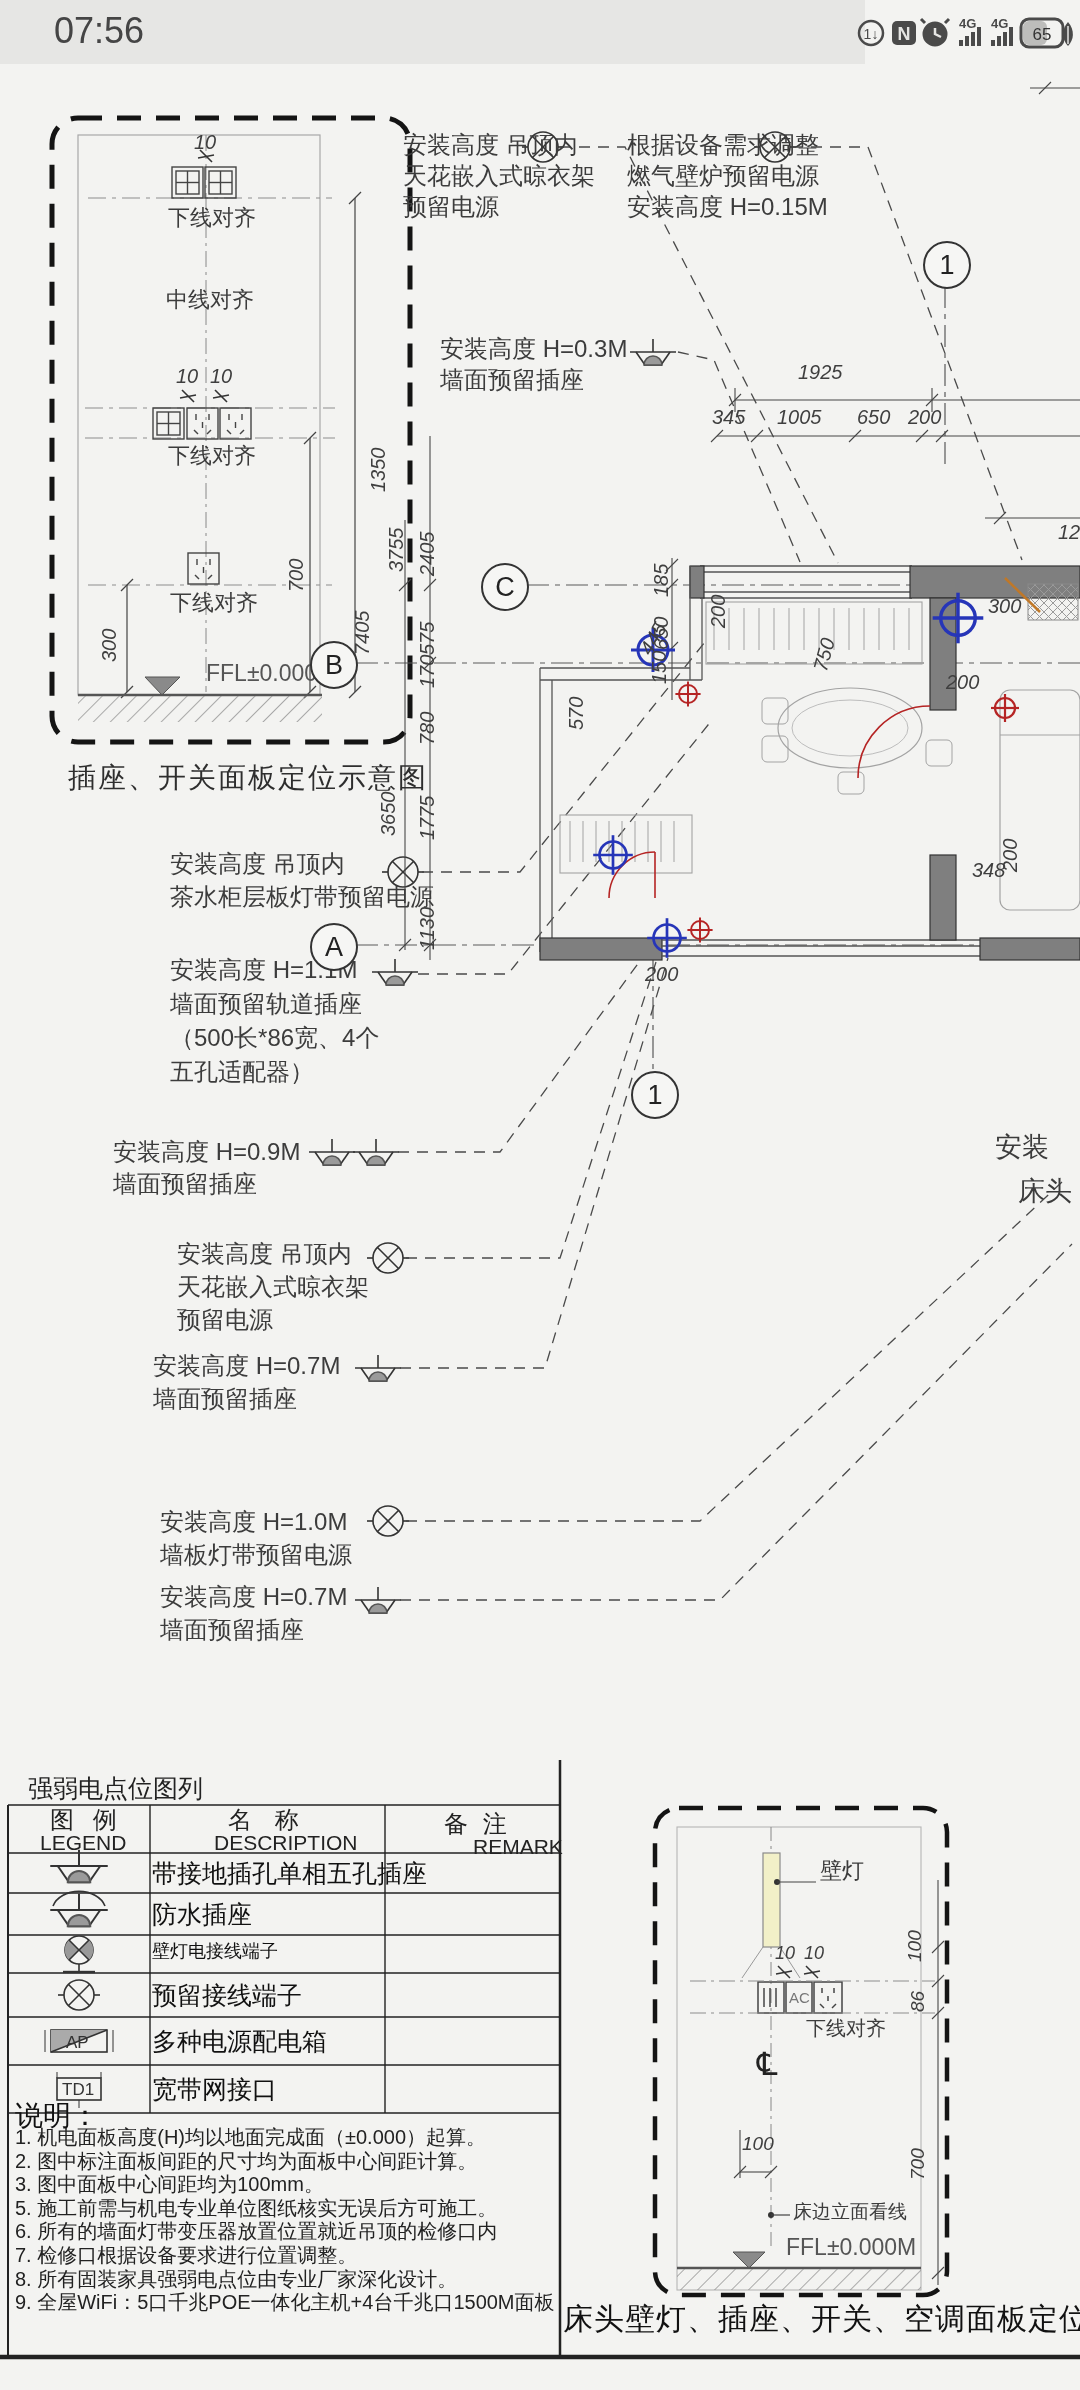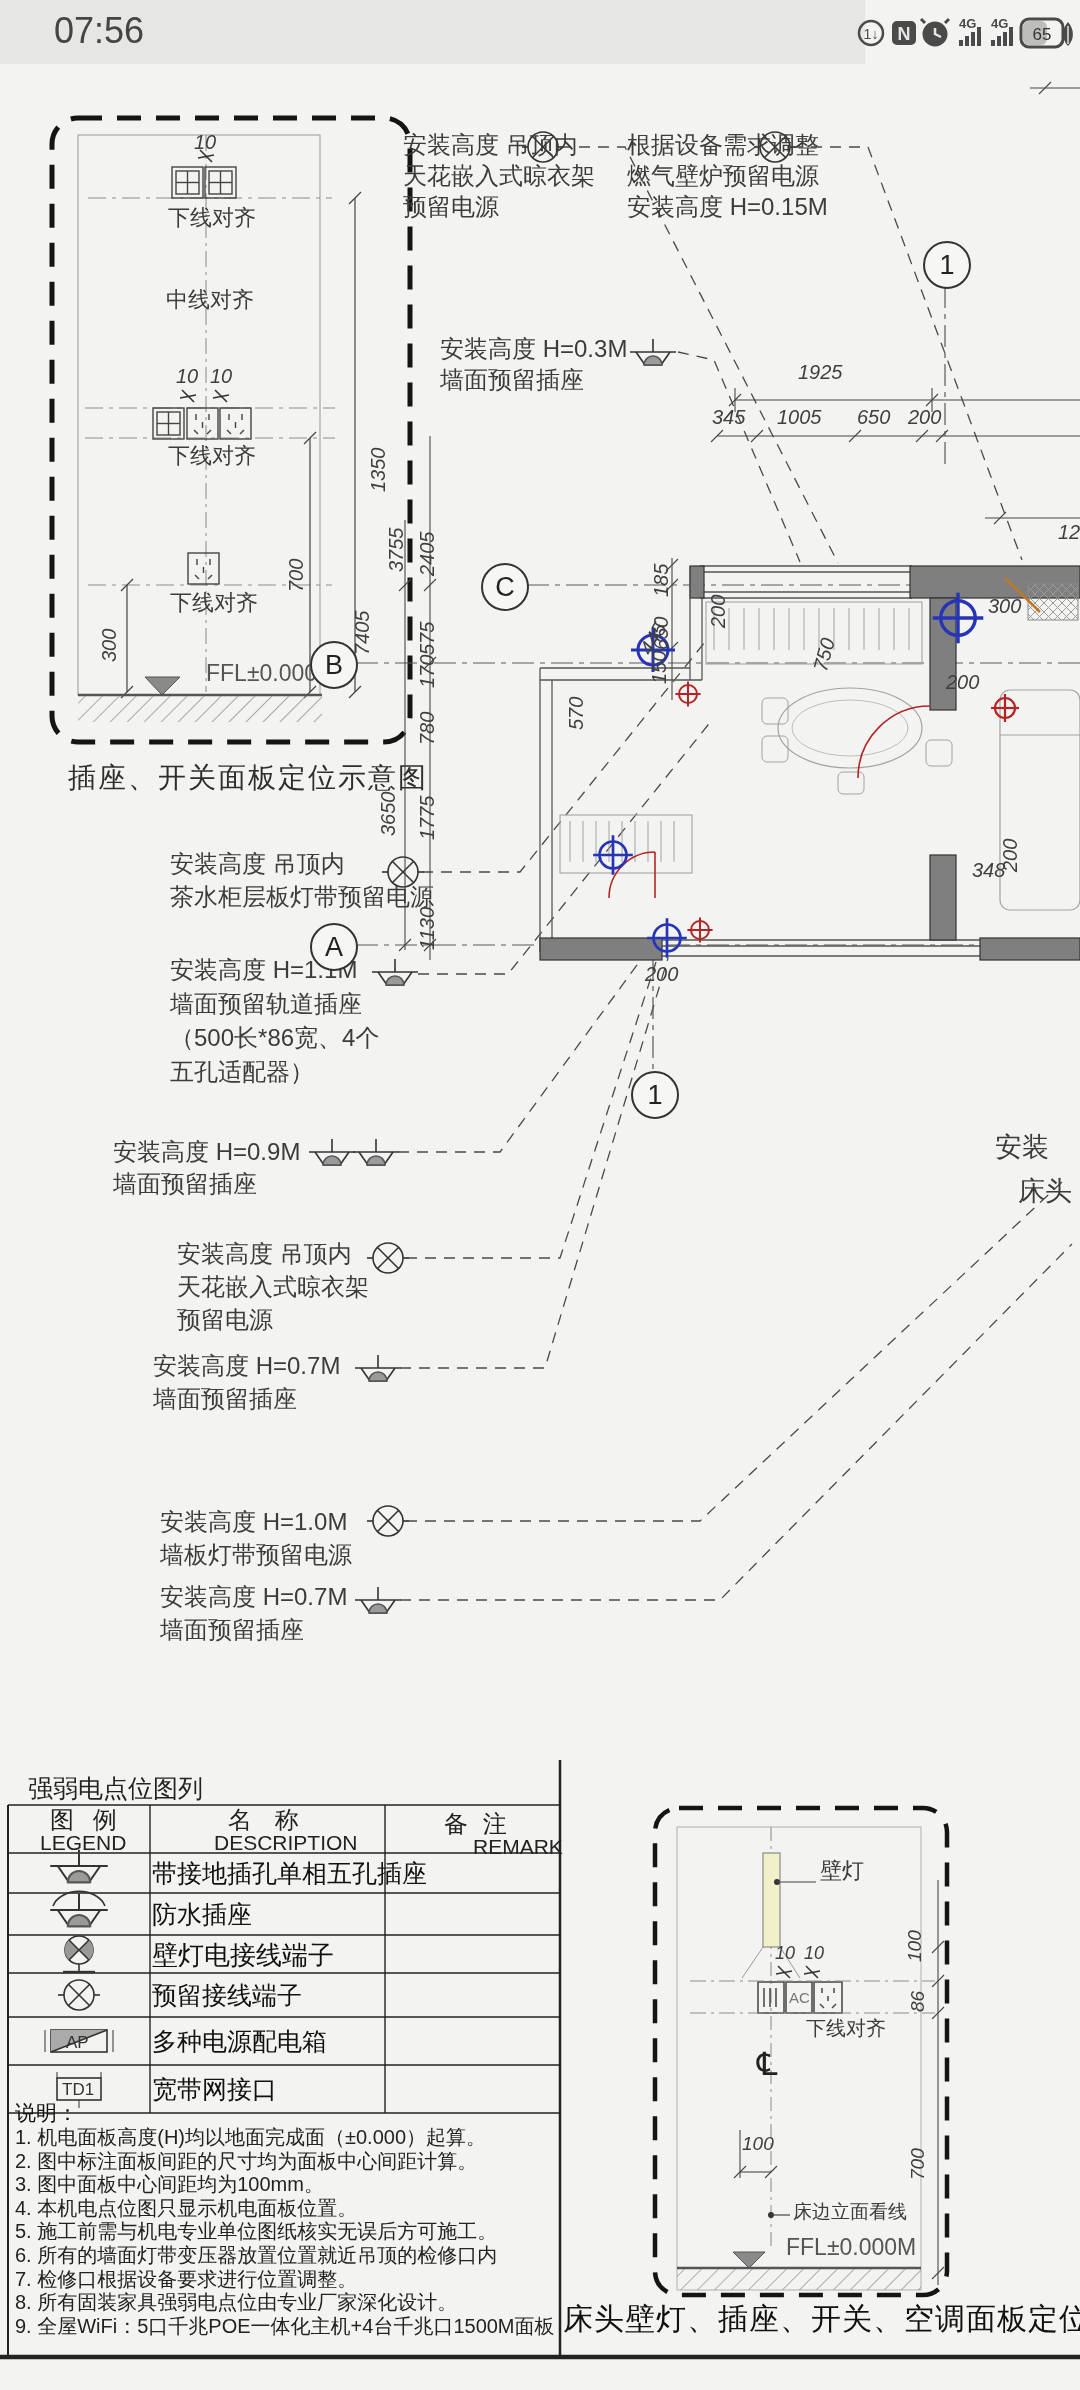--- a/index.html
+++ b/index.html
@@ -485,33 +485,32 @@
 
   <div class="txt" style="left:28px;top:1776px;font-size:25px;color:#222;">强弱电点位图列</div>
   <div class="txt" style="left:50px;top:1808px;font-size:24px;letter-spacing:6px;color:#222;">图 例</div>
   <div class="txt" style="left:40px;top:1832px;font-size:21px;color:#222;">LEGEND</div>
   <div class="txt" style="left:228px;top:1808px;font-size:24px;letter-spacing:8px;color:#222;">名  称</div>
   <div class="txt" style="left:214px;top:1832px;font-size:21px;color:#222;">DESCRIPTION</div>
   <div class="txt" style="left:444px;top:1812px;font-size:24px;letter-spacing:4px;color:#222;">备 注</div>
   <div class="txt" style="left:434px;top:1836px;font-size:21px;color:#222;margin-left:39px;">REMARK</div>
   <div class="txt" style="left:152px;top:1861px;font-size:25px;color:#111;">带接地插孔单相五孔插座</div>
   <div class="txt" style="left:152px;top:1902px;font-size:25px;color:#111;">防水插座</div>
-  <div class="txt" style="left:152px;top:1942px;font-size:26px;color:#111;">壁灯电接线端子</div>
+  <div class="txt" style="left:152px;top:1942px;font-size:18px;color:#111;">壁灯电接线端子</div>
   <div class="txt" style="left:152px;top:1983px;font-size:25px;color:#111;">预留接线端子</div>
   <div class="txt" style="left:152px;top:2029px;font-size:25px;color:#111;">多种电源配电箱</div>
   <div class="txt" style="left:152px;top:2077px;font-size:25px;color:#111;">宽带网接口</div>
   <div class="txt" style="left:66px;top:2034px;font-size:17px;color:#333;">AP</div>
   <div class="txt" style="left:62px;top:2081px;font-size:17px;color:#333;">TD1</div>
 
-  <div class="txt" style="left:15px;top:2102px;font-size:21px;color:#111;text-align:right;">说明：</div>
+  <div class="txt" style="left:15px;top:2102px;font-size:28px;color:#111;text-align:right;">说明：</div>
   <div class="abs" style="left:15px;top:2126px;">
     <div class="note-line">1. 机电面板高度(H)均以地面完成面（±0.000）起算。</div>
     <div class="note-line">2. 图中标注面板间距的尺寸均为面板中心间距计算。</div>
     <div class="note-line">3. 图中面板中心间距均为100mm。</div>
-    <div class="note-line">4. 本机电点位图只显示机电面板位置。</div>
     <div class="note-line">5. 施工前需与机电专业单位图纸核实无误后方可施工。</div>
     <div class="note-line">6. 所有的墙面灯带变压器放置位置就近吊顶的检修口内</div>
     <div class="note-line">7. 检修口根据设备要求进行位置调整。</div>
     <div class="note-line">8. 所有固装家具强弱电点位由专业厂家深化设计。</div>
     <div class="note-line">9. 全屋WiFi：5口千兆POE一体化主机+4台千兆口1500M面板</div>
   </div>
 
   <div class="txt" style="left:820px;top:1860px;font-size:22px;">壁灯</div>
   <div class="txt dim" style="left:775px;top:1944px;font-size:18px;">10</div>
   <div class="txt dim" style="left:804px;top:1944px;font-size:18px;">10</div>

